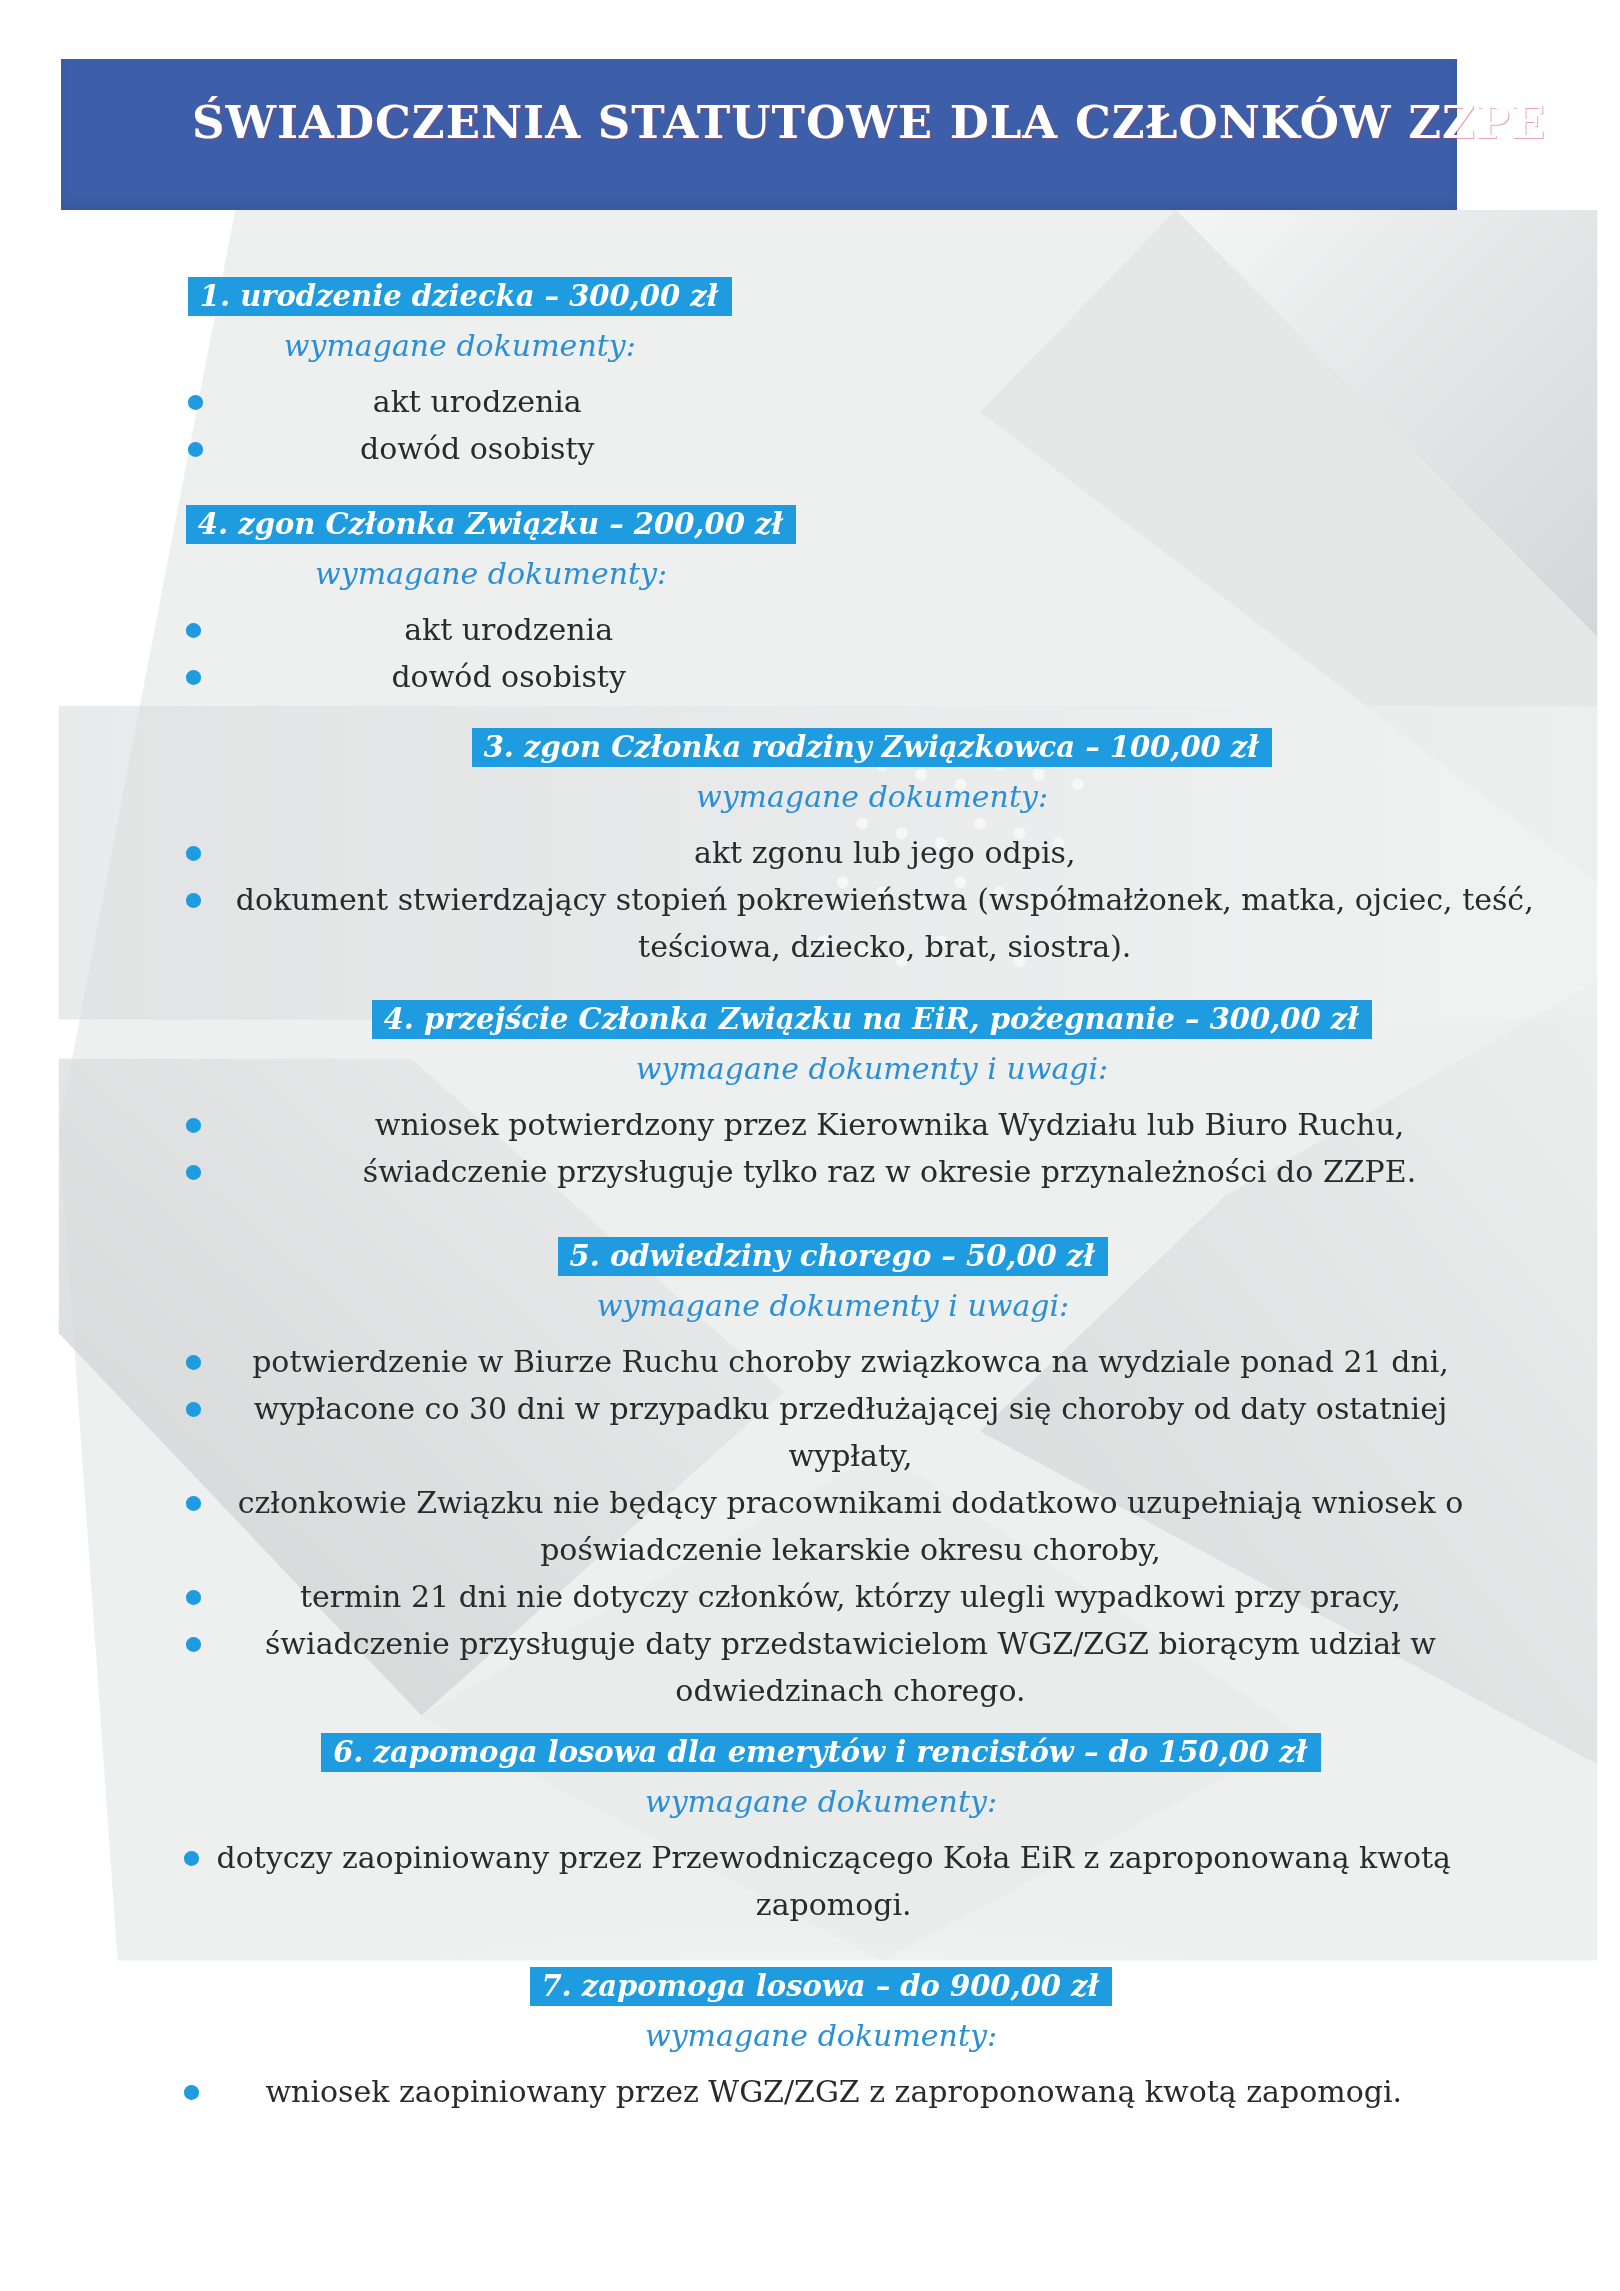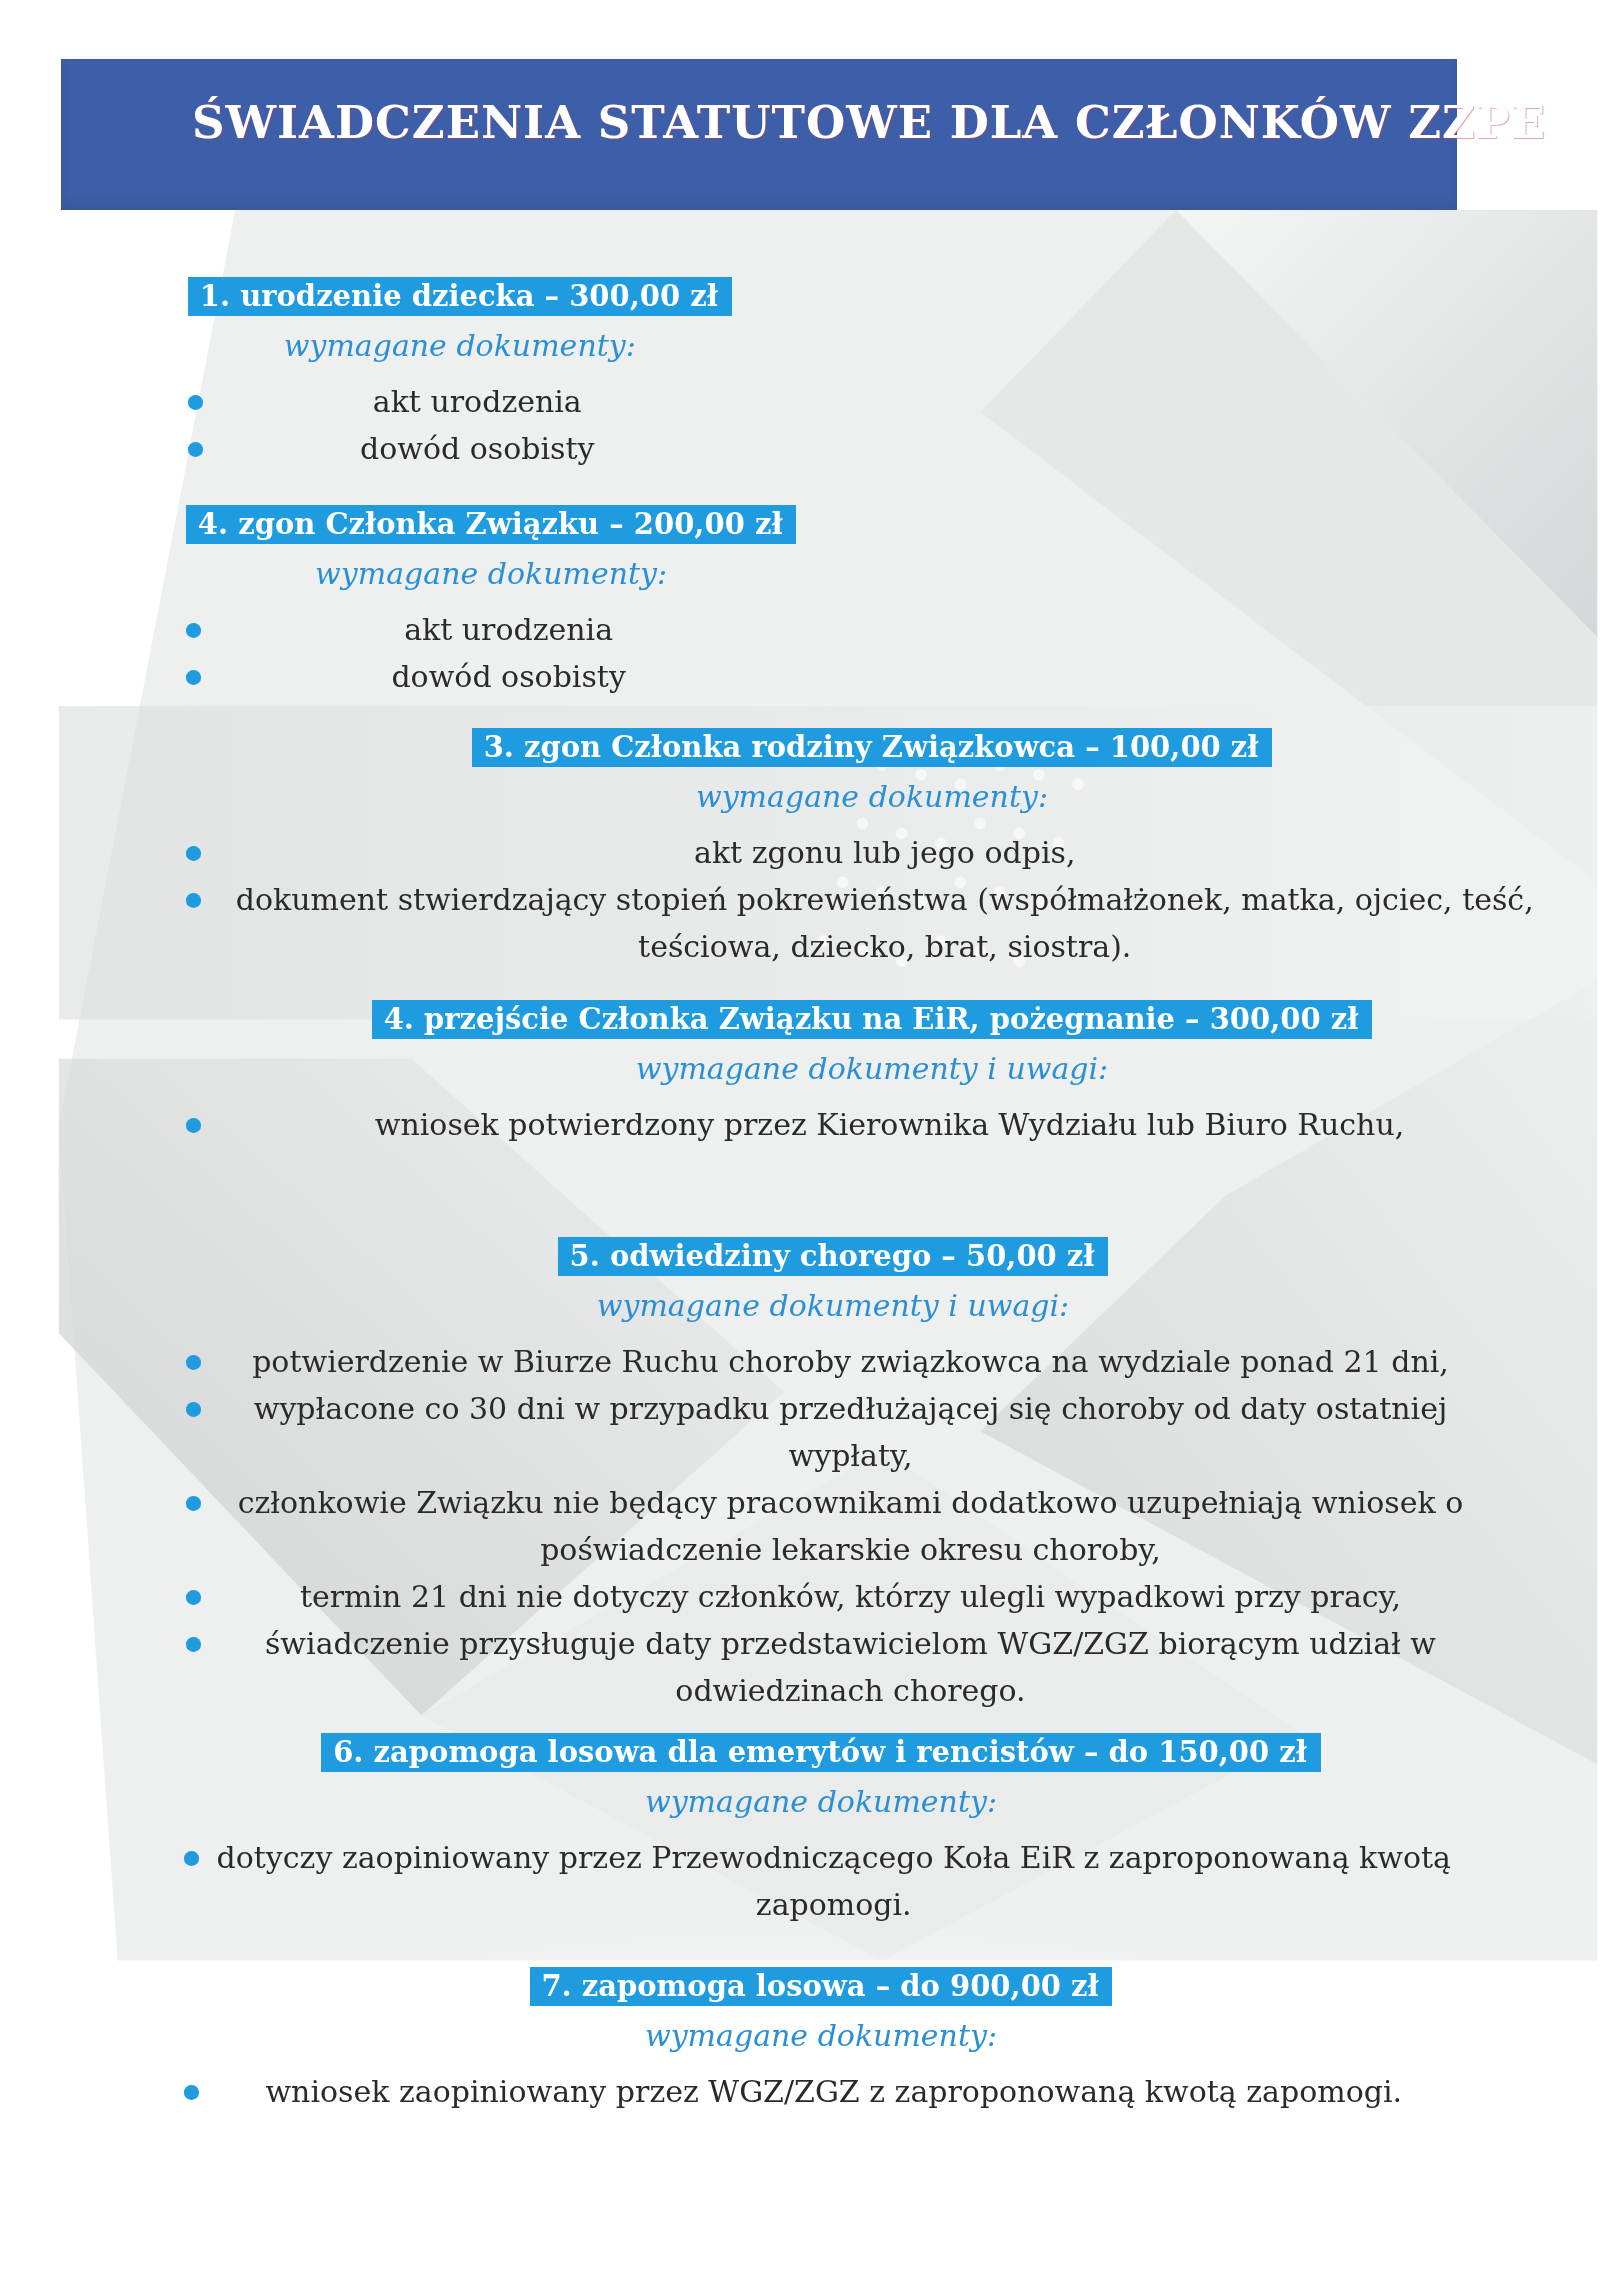--- a/index.html
+++ b/index.html
@@ -58,20 +58,21 @@
   .section-label {
     display: inline-block;
     background: #1f9be0;
     color: #ffffff;
     font-weight: bold;
     font-size: 29px;
     line-height: 39px;
     height: 39px;
     padding: 0 13.7px 0 11.8px;
     white-space: nowrap;
+    font-style: italic;
   }
   .section-sub {
     font-style: italic;
     color: #2b8fd6;
     font-size: 30px;
     line-height: 39px;
     margin-top: 9.8px;
     white-space: nowrap;
   }
   .bullets {
@@ -217,20 +218,24 @@
   </div>
 
   <div class="section" style="left:186px; top:1000px; width:1372px;">
     <div class="section-label">4. przejście Członka Związku na EiR, pożegnanie – 300,00 zł</div>
     <div class="section-sub">wymagane dokumenty i uwagi:</div>
     <ul class="bullets">
       <li class="bullet">
           <span class="dot"></span>
           <span class="txt">wniosek potwierdzony przez Kierownika Wydziału lub Biuro Ruchu,</span>
         </li>
+      <li class="bullet">
+          <span class="dot"></span>
+          <span class="txt">świadczenie przysługuje tylko raz w okresie przynależności do ZZPE.</span>
+        </li>
     </ul>
   </div>
 
   <div class="section" style="left:186px; top:1237px; width:1294px;">
     <div class="section-label">5. odwiedziny chorego – 50,00 zł</div>
     <div class="section-sub">wymagane dokumenty i uwagi:</div>
     <ul class="bullets">
       <li class="bullet">
           <span class="dot"></span>
           <span class="txt">potwierdzenie w Biurze Ruchu choroby związkowca na wydziale ponad 21 dni,</span>

